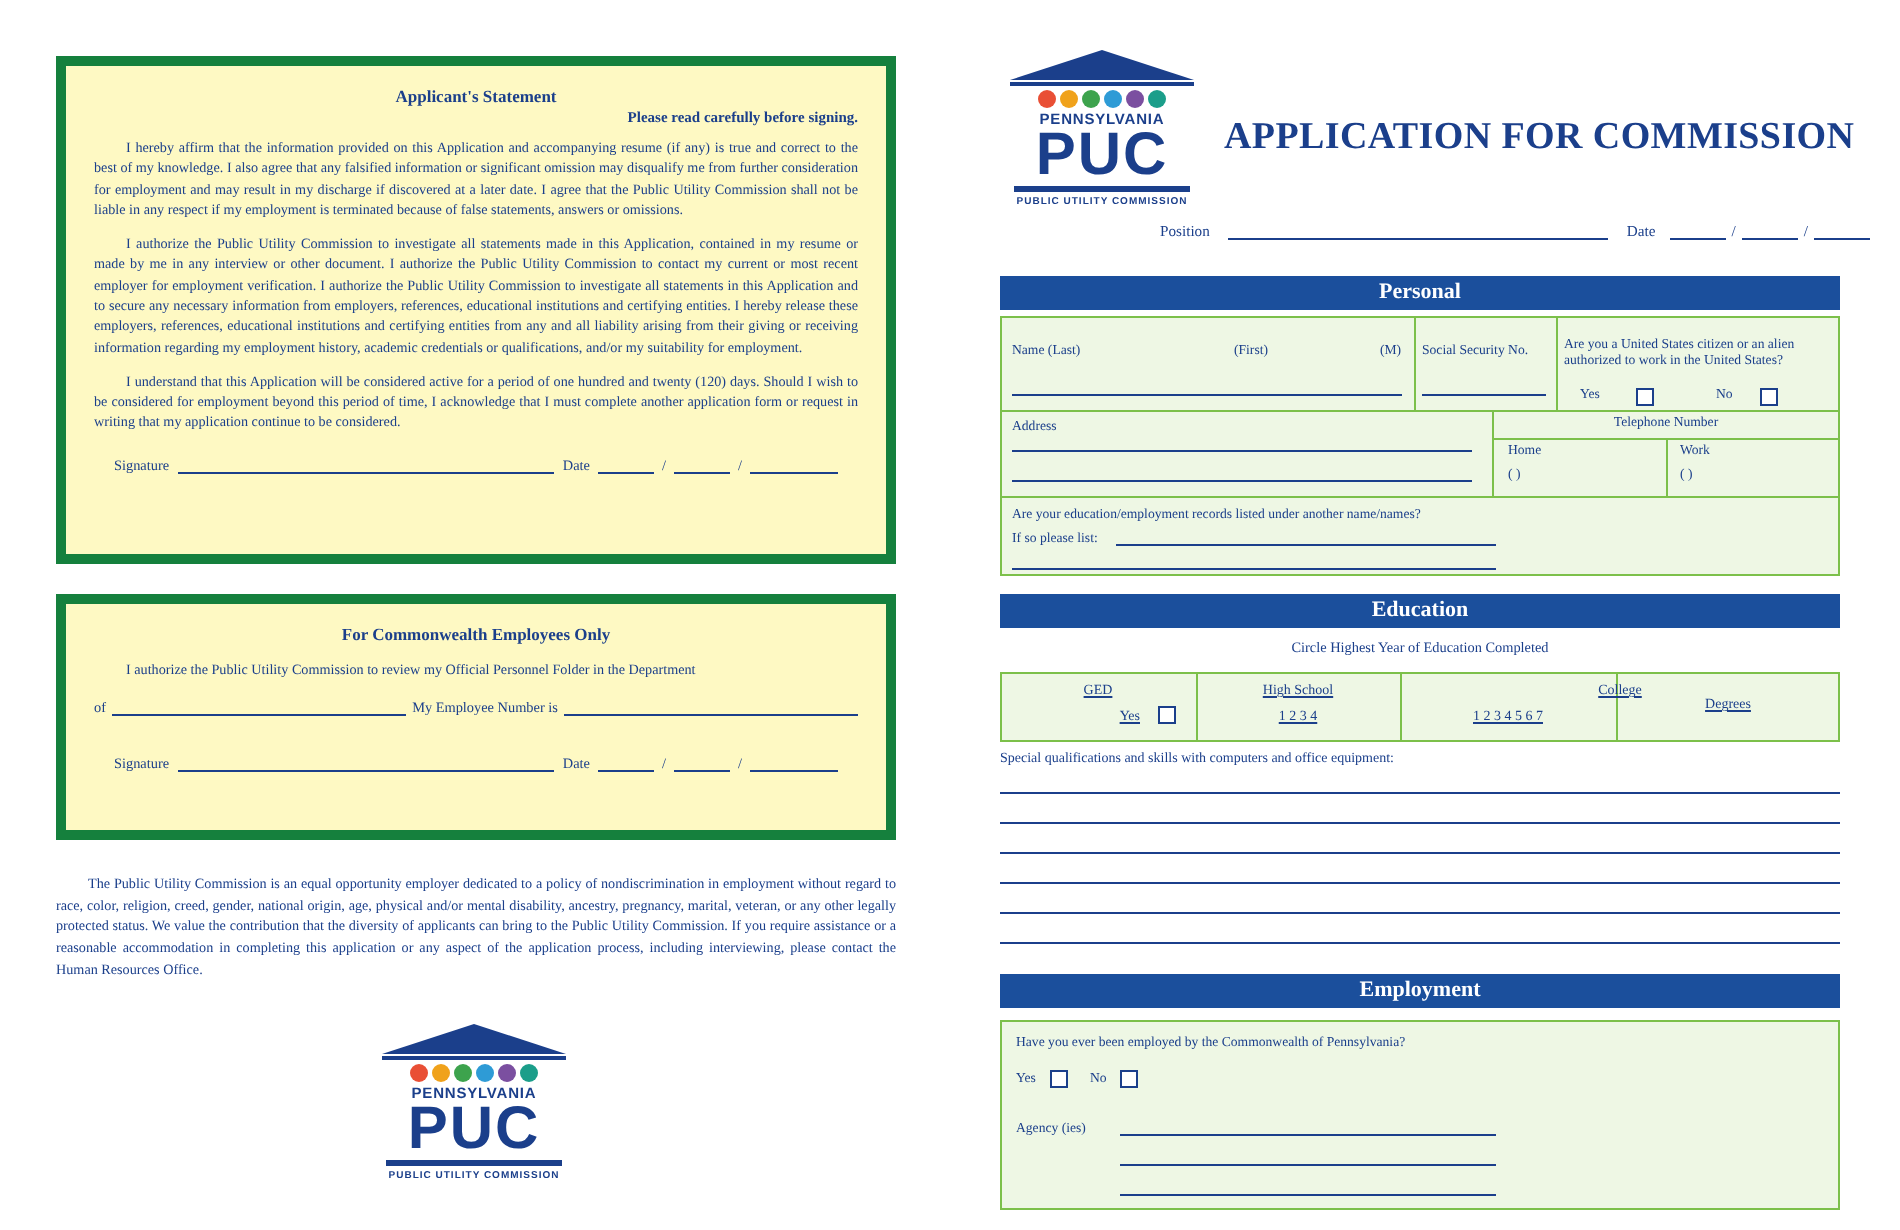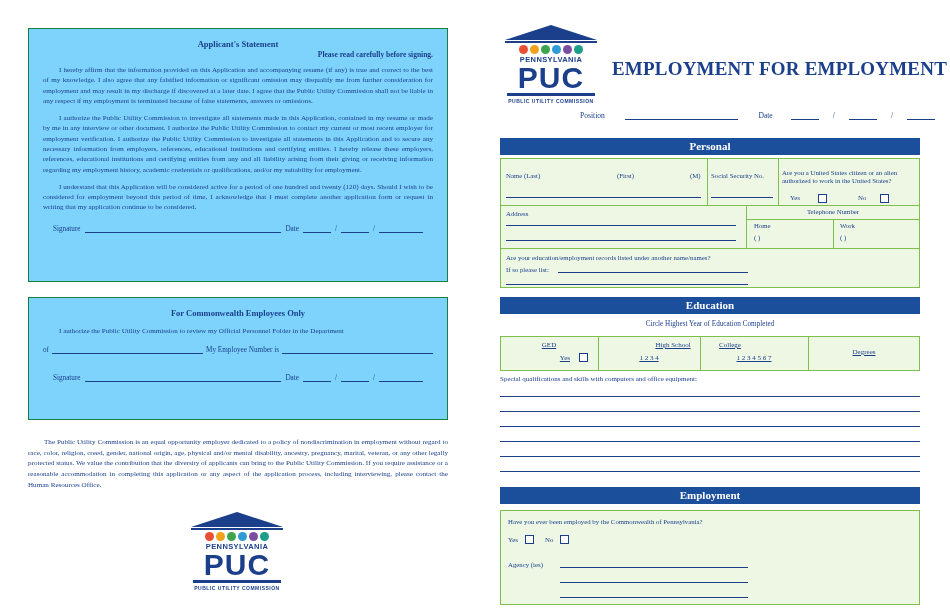--- a/index.html
+++ b/index.html
@@ -10,22 +10,22 @@
     color:#1b3f8b;
     overflow:hidden;
     position:relative;
   }
   .page{position:absolute;inset:0;}
 
   
   .left{position:absolute;left:0;top:0;width:475px;height:615px;}
   .panel{
     position:absolute;
-    border:1px solid #15803d;
-    background:#7dd3fc;
+    border:5px solid #15803d;
+    background:#fef9c3;
     box-sizing:border-box;
   }
   #applicant-panel{left:28px;top:28px;width:420px;height:254px;padding:10px 14px;}
   #commonwealth-panel{left:28px;top:297px;width:420px;height:123px;padding:10px 14px;}
 
   .panel-title{
     text-align:center;
     font-weight:bold;
     font-size:8.5px;
     color:#1b3f8b;
@@ -115,21 +115,21 @@
   #logo-top{position:absolute;left:30px;top:25px;}
 
   .app-title{
     position:absolute;left:135px;top:58px;
     font-size:19px;font-weight:bold;color:#1b3f8b;
     font-family:"Liberation Serif",serif;
     letter-spacing:.2px;
   }
   .posrow{
     position:absolute;left:105px;top:108px;width:340px;
-    display:flex;align-items:flex-end;font-size:7.6px;gap:14px;
+    display:flex;align-items:flex-end;font-size:7.6px;gap:3px;
   }
 
   .bandhdr{
     position:absolute;
     background:#1b4f9c;
     color:#ffffff;
     font-weight:bold;
     font-size:11px;
     text-align:center;
     line-height:17px;
@@ -252,21 +252,21 @@
           <span style="background:#7b4fa0"></span>
           <span style="background:#1b9e8a"></span>
       </div>
       <div class="penn">PENNSYLVANIA</div>
       <div class="puc">PUC</div>
       <div class="bar"></div>
       <div class="tag">PUBLIC UTILITY COMMISSION</div>
     </div>
   </div>
 
-  <div class="app-title" style="left:612px;">EMPLOYMENT FOR EMPLOYMENT</div>
+  <div class="app-title" style="left:612px;">APPLICATION FOR COMMISSION</div>
 
   <div class="posrow" style="left:580px;top:110px;width:355px;">
     <span>Position</span>
     <span class="ln" style="margin:0 6px;"></span>
     <span>Date</span>
     <span class="ln fixed-3" style="margin-left:4px;"></span>
     <span>/</span>
     <span class="ln fixed-3"></span>
     <span>/</span>
     <span class="ln fixed-3"></span>
@@ -316,24 +316,24 @@
   <div class="circlehdr">Circle Highest Year of Education Completed</div>
   <div class="gbox" id="education-box"></div>
   <div class="vline" style="left:598px;top:336px;height:35px;"></div>
   <div class="vline" style="left:700px;top:336px;height:35px;"></div>
   <div class="vline" style="left:808px;top:336px;height:35px;"></div>
 
   <div class="edu-cell" style="left:500px;top:341px;width:98px;">GED</div>
   <div class="edu-cell" style="left:500px;top:354px;width:70px;text-align:right;">Yes</div>
   <span class="cbox" style="position:absolute;left:579px;top:353px;"></span>
 
-  <div class="edu-cell" style="left:598px;top:341px;width:102px;padding-left:24px;">High School</div>
+  <div class="edu-cell" style="left:598px;top:341px;width:102px;">High School</div>
   <div class="edu-cell" style="left:598px;top:354px;width:102px;">1  2  3  4</div>
 
-  <div class="edu-cell" style="left:660px;top:341px;width:108px;padding-left:16px;">College</div>
+  <div class="edu-cell" style="left:740px;top:341px;width:108px;padding-left:16px;">College</div>
   <div class="edu-cell" style="left:700px;top:354px;width:108px;">1  2  3  4  5  6  7</div>
 
   <div class="edu-cell" style="left:808px;top:348px;width:112px;">Degrees</div>
 
   <div class="specq">Special qualifications and skills with computers and office equipment:</div>
   <div class="wline" style="top:396px;"></div>
   <div class="wline" style="top:411px;"></div>
   <div class="wline" style="top:426px;"></div>
   <div class="wline" style="top:441px;"></div>
   <div class="wline" style="top:456px;"></div>

